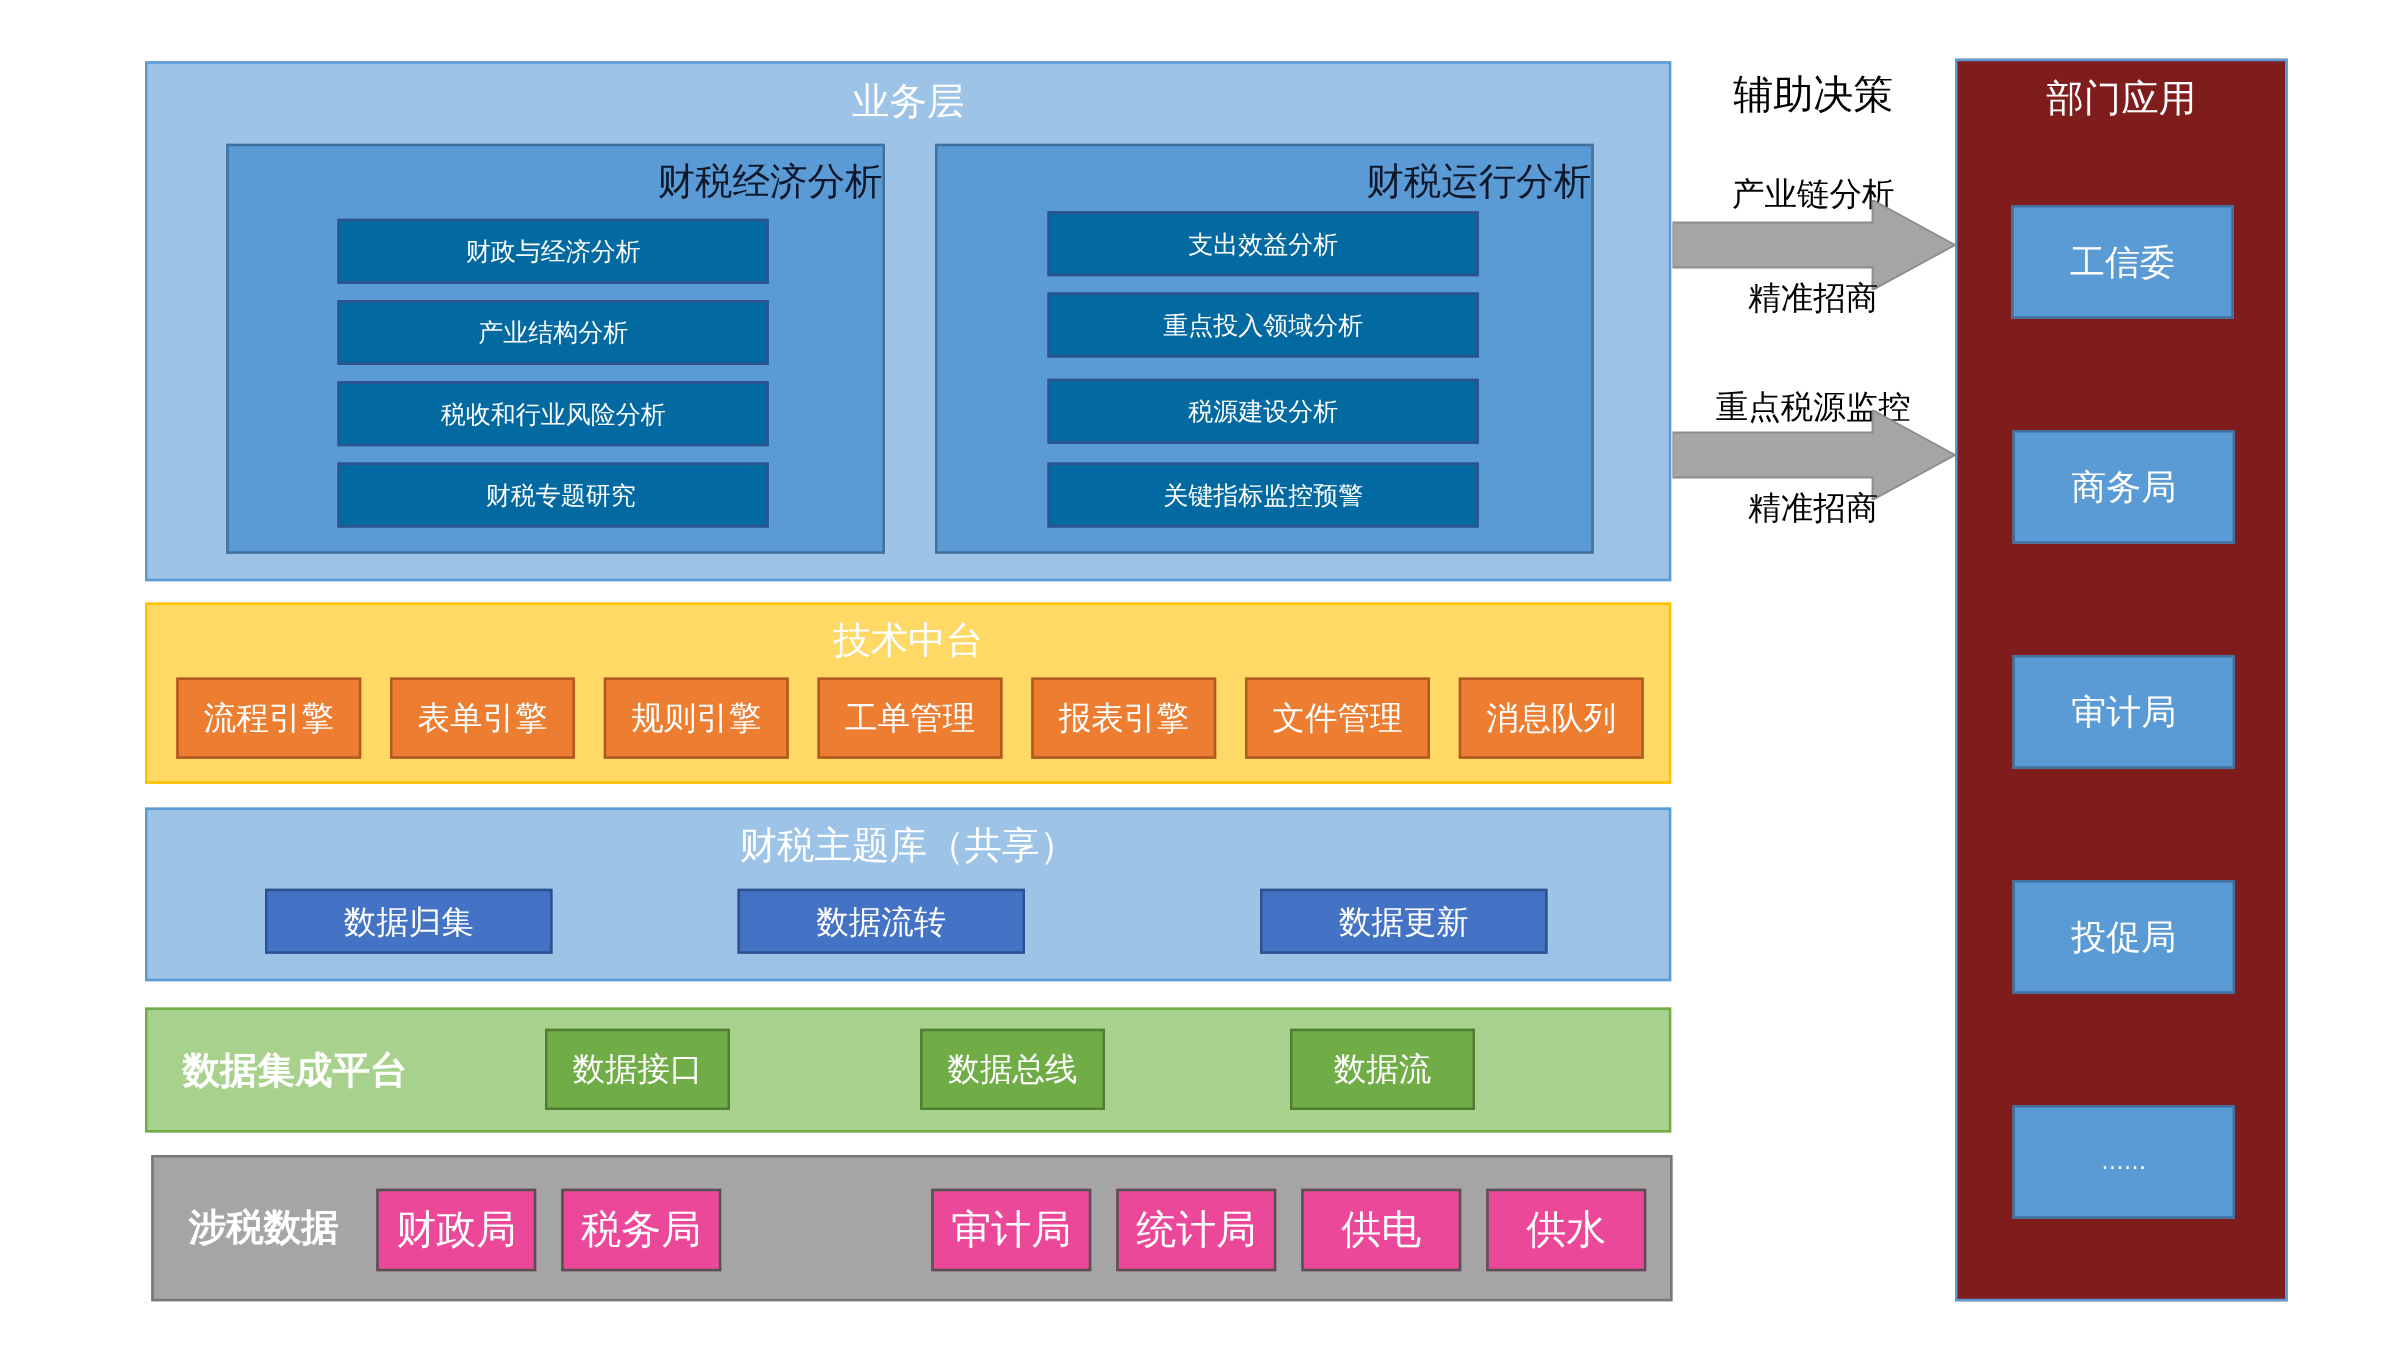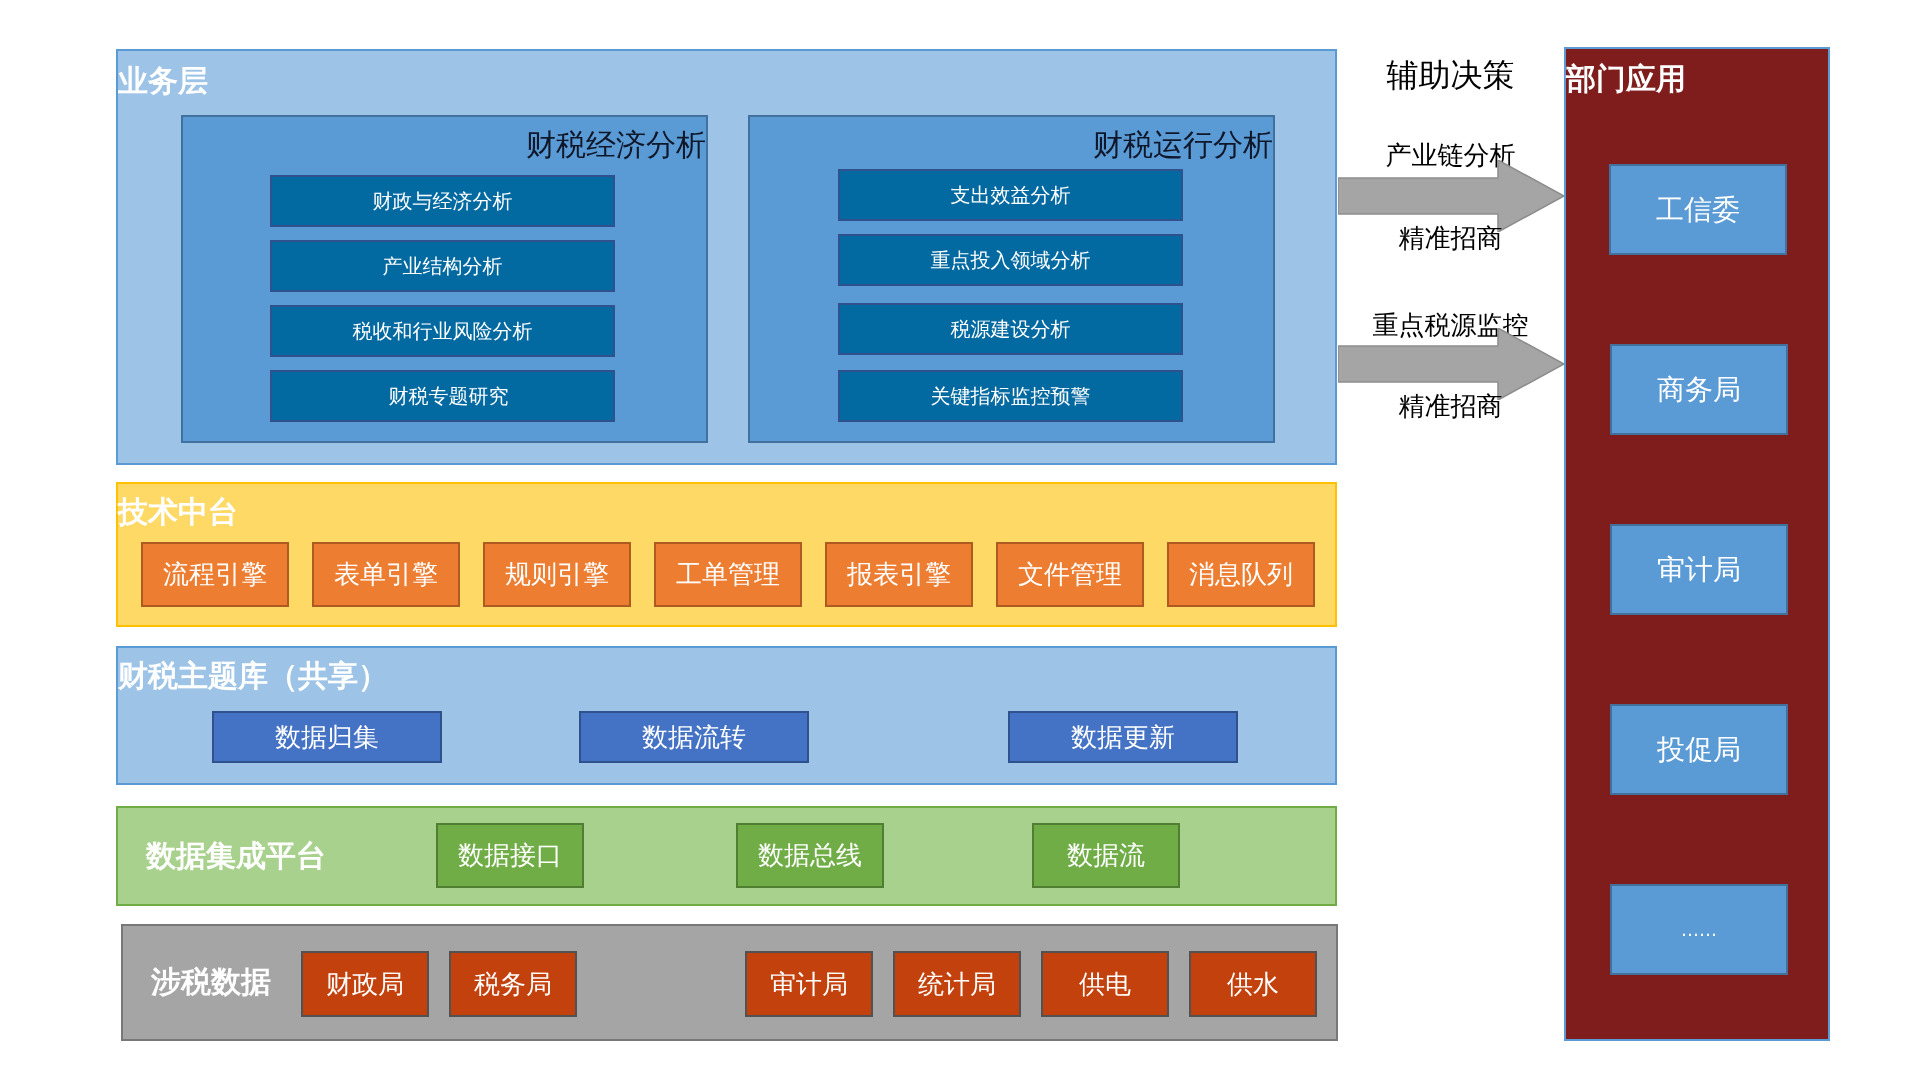--- a/index.html
+++ b/index.html
@@ -1,20 +1,20 @@
 <!DOCTYPE html>
 <html><head>
 <meta charset="utf-8">
 <style>
   html, body { margin:0; padding:0; }
   body { width:1920px; height:1080px; background:#ffffff; position:relative; overflow:hidden;
          font-family:"DejaVu Sans", "Liberation Sans", sans-serif; }
   .abs { position:absolute; box-sizing:border-box; }
   .ctr { display:flex; align-items:center; justify-content:center; color:#ffffff; white-space:nowrap; }
-  .layer-title { position:absolute; left:0; right:0; color:#ffffff; font-weight:bold; font-size:30px; }
+  .layer-title { position:absolute; left:0; right:0; text-align:center; color:#ffffff; font-weight:normal; font-size:30px; }
 
   
   #biz { left:116px; top:49px; width:1221px; height:416px; background:#9dc3e6; border:2px solid #5b9bd5; }
   .biz-group { background:#5b9bd5; border:2px solid #41719c; }
   .biz-group .gtitle { position:absolute; left:0; right:0; top:8px; text-align:right; color:#0f172a; font-size:30px; }
   .biz-item { background:#0369a1; border:2px solid #2f528f; font-size:20px; }
 
   
   #tech { left:116px; top:482px; width:1221px; height:145px; background:#ffd966; border:2px solid #ffc000; }
   .tech-item { background:#ed7d31; border:2px solid #ae5a21; font-size:26px; }
@@ -23,21 +23,21 @@
   #theme { left:116px; top:646px; width:1221px; height:139px; background:#9dc3e6; border:2px solid #5b9bd5; }
   .theme-item { background:#4472c4; border:2px solid #2f528f; font-size:26px; }
 
   
   #integ { left:116px; top:806px; width:1221px; height:100px; background:#a9d18e; border:2px solid #70ad47; }
   .integ-item { background:#70ad47; border:2px solid #507e32; font-size:26px; }
   #integ-title { position:absolute; left:28px; top:0; height:96px; display:flex; align-items:center; color:#fff; font-weight:bold; font-size:30px; }
 
   
   #tax { left:121px; top:924px; width:1217px; height:117px; background:#a5a5a5; border:2px solid #787878; }
-  .tax-item { background:#c2410c; border:2px solid #525252; font-size:26px; }
+  .tax-item { background:#ec4899; border:2px solid #525252; font-size:32px; }
   #tax-title { position:absolute; left:28px; top:0; height:113px; display:flex; align-items:center; color:#fff; font-weight:bold; font-size:30px; }
 
   
   #dept { left:1564px; top:47px; width:266px; height:994px; background:#7f1d1d; border:2px solid #5b9bd5; }
   .dept-item { background:#5b9bd5; border:2px solid #41719c; font-size:28px; }
 
   
   .dec-text { position:absolute; color:#000; font-size:26px; white-space:nowrap; text-align:center; }
 </style>
 </head>
@@ -70,21 +70,21 @@
   <div class="abs ctr tech-item" style="left:365px; top:58px; width:148px; height:65px;">规则引擎</div>
   <div class="abs ctr tech-item" style="left:536px; top:58px; width:148px; height:65px;">工单管理</div>
   <div class="abs ctr tech-item" style="left:707px; top:58px; width:148px; height:65px;">报表引擎</div>
   <div class="abs ctr tech-item" style="left:878px; top:58px; width:148px; height:65px;">文件管理</div>
   <div class="abs ctr tech-item" style="left:1049px; top:58px; width:148px; height:65px;">消息队列</div>
 </div>
 
 <div id="theme" class="abs">
   <div class="layer-title" style="top:8px;">财税主题库（共享）</div>
   <div class="abs ctr theme-item" style="left:94px; top:63px; width:230px; height:52px;">数据归集</div>
-  <div class="abs ctr theme-item" style="left:461px; top:63px; width:230px; height:52px;">数据流转</div>
+  <div class="abs ctr theme-item" style="left:472px; top:63px; width:230px; height:52px;">数据流转</div>
   <div class="abs ctr theme-item" style="left:890px; top:63px; width:230px; height:52px;">数据更新</div>
 </div>
 
 <div id="integ" class="abs">
   <div id="integ-title">数据集成平台</div>
   <div class="abs ctr integ-item" style="left:318px; top:15px; width:148px; height:65px;">数据接口</div>
   <div class="abs ctr integ-item" style="left:618px; top:15px; width:148px; height:65px;">数据总线</div>
   <div class="abs ctr integ-item" style="left:914px; top:15px; width:148px; height:65px;">数据流</div>
 </div>
 

